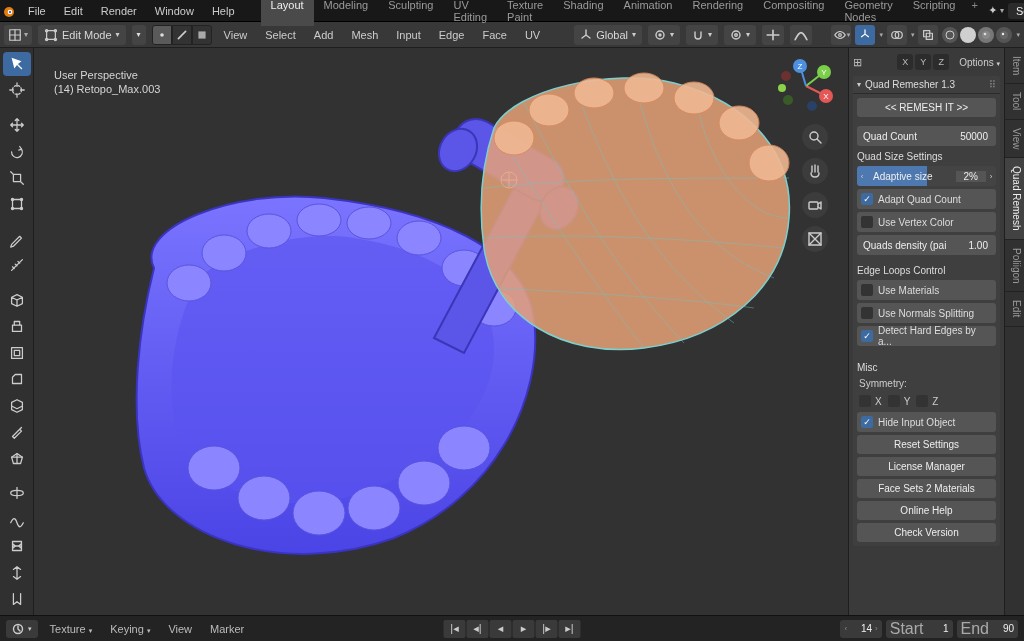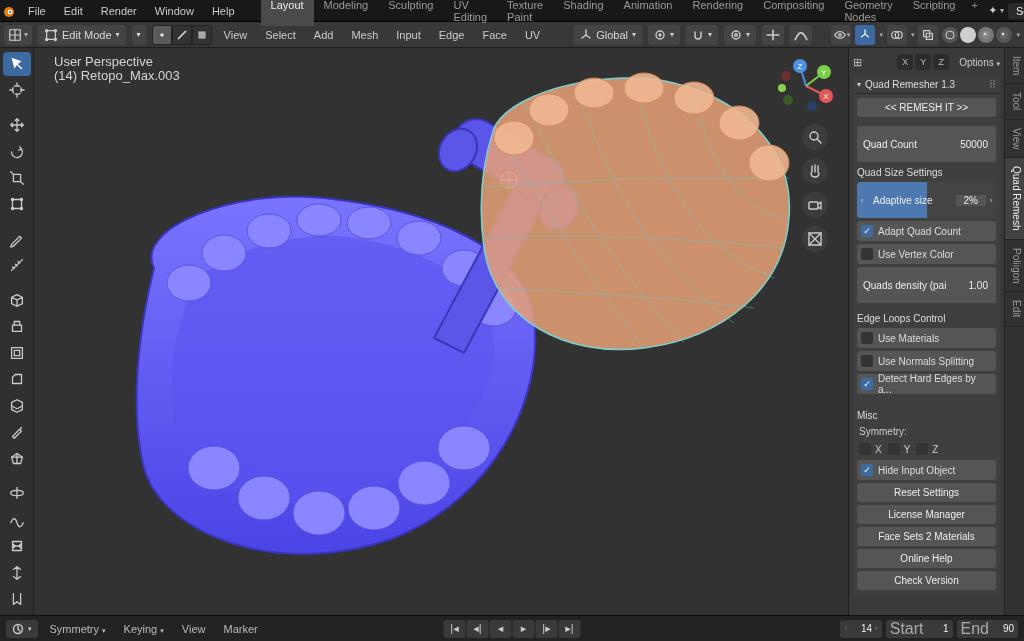--- a/index.html
+++ b/index.html
@@ -59,21 +59,21 @@
 
   
   #left-toolbar{width:34px;background:#303030;border-right:1px solid #1e1e1e;display:flex;flex-direction:column;padding:4px 3px;gap:3px;overflow:hidden;}
   .ltool{width:28px;height:28px;border-radius:4px;display:flex;align-items:center;justify-content:center;color:#ccc;cursor:pointer;}
   .ltool.active{background:#3d6aa1;color:#fff;}
   .ltool svg{width:18px;height:18px;}
   .ltool-sep{height:6px;}
 
   
   #viewport{flex:1;position:relative;background:#323232;overflow:hidden;}
-  #vp-overlay-text{position:absolute;left:20px;top:7px;color:#d5d5d5;font-size:13px;line-height:14px;}
+  #vp-overlay-text{position:absolute;left:20px;top:20px;color:#d5d5d5;font-size:11px;line-height:14px;}
   #axis-gizmo{position:absolute;right:14px;top:10px;width:56px;height:56px;}
   #nav-icons{position:absolute;right:20px;top:76px;display:flex;flex-direction:column;gap:8px;}
   .nav-ico{width:26px;height:26px;border-radius:13px;background:#3c3c3c;display:flex;align-items:center;justify-content:center;color:#ddd;cursor:pointer;}
 
   
   #jaw-left,#jaw-right,#articulator{position:absolute;}
   #jaw-left{left:60px;top:120px;width:470px;height:400px;}
   #jaw-right{left:420px;top:20px;width:350px;height:300px;}
   #articulator{left:360px;top:50px;width:240px;height:280px;}
 
@@ -84,21 +84,21 @@
 
   #npanel{width:156px;background:#3a3a3a;border-left:1px solid #1e1e1e;padding:4px;overflow:hidden;}
   #npanel-head{height:20px;display:flex;align-items:center;gap:4px;margin-bottom:4px;}
   #npanel-head .axis-toggle{display:flex;gap:2px;margin-left:auto;}
   .axis-btn{width:16px;height:16px;background:#2c2c2c;border-radius:3px;display:flex;align-items:center;justify-content:center;font-size:9px;color:#bbb;cursor:pointer;}
   .panel-section{background:#3f3f3f;border-radius:3px;margin-bottom:4px;}
   .panel-title{display:flex;align-items:center;gap:4px;padding:3px 4px;font-size:10px;color:#ddd;border-bottom:1px solid #2b2b2b;}
   .panel-title .chev{font-size:8px;color:#ccc;}
   .panel-body{padding:4px;display:flex;flex-direction:column;gap:3px;}
   .btn-wide{background:#555;text-align:center;padding:4px 0;border-radius:3px;color:#eee;font-size:10px;cursor:pointer;}
-  .prop-row{display:flex;background:#555;border-radius:3px;height:36px;align-items:center;overflow:hidden;}
+  .prop-row{display:flex;background:#555;border-radius:3px;height:20px;align-items:center;overflow:hidden;}
   .prop-row .label{flex:1;padding:0 6px;color:#eee;font-size:10px;}
   .prop-row .val{padding:0 8px;color:#eee;font-size:10px;background:#555;}
   .prop-row.slider{position:relative;background:#444;}
   .prop-row.slider .fill{position:absolute;left:0;top:0;bottom:0;background:#4d79b0;}
   .prop-row.slider .label,.prop-row.slider .val{position:relative;z-index:1;}
   .prop-row.slider .arrow{width:10px;display:flex;align-items:center;justify-content:center;color:#ccc;font-size:8px;z-index:1;}
   .sub-title{font-size:10px;color:#ddd;padding:2px 0 1px;}
   .chk-row{display:flex;align-items:center;gap:5px;padding:2px 4px;font-size:10px;color:#ddd;background:#555;border-radius:3px;height:20px;}
   .chk{width:12px;height:12px;border-radius:2px;background:#333;display:flex;align-items:center;justify-content:center;color:#fff;font-size:9px;flex-shrink:0;}
   .chk.on{background:#3d6aa1;}
@@ -635,21 +635,21 @@
 </div>
 
 <div id="footer">
   <div class="fbtn">
       <svg class="ico" width="12" height="12" viewBox="0 0 12 12">
         <circle cx="6" cy="6" r="4.5"></circle>
         <path d="M6 3v3l2 2"></path>
       </svg>
       <span style="font-size:7px">▾</span>
     </div>
-  <span class="fmenu"><span>Symmetry</span> <span style="font-size:7px">▾</span></span>
+  <span class="fmenu"><span>Texture</span> <span style="font-size:7px">▾</span></span>
   <span class="fmenu"><span>Keying</span> <span style="font-size:7px">▾</span></span>
   <span class="fmenu">View</span>
   <span class="fmenu">Marker</span>
 
   <div id="transport">
     <div class="tbtn">|◂</div>
     <div class="tbtn">◂|</div>
     <div class="tbtn">◂</div>
     <div class="tbtn">▸</div>
     <div class="tbtn">|▸</div>

